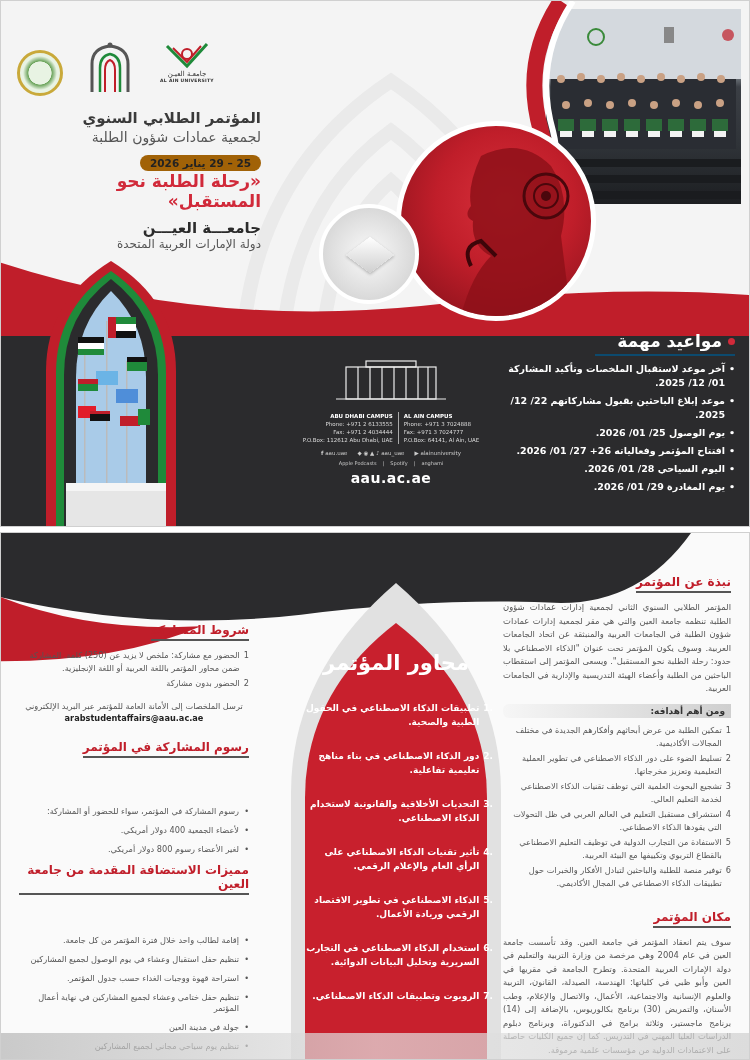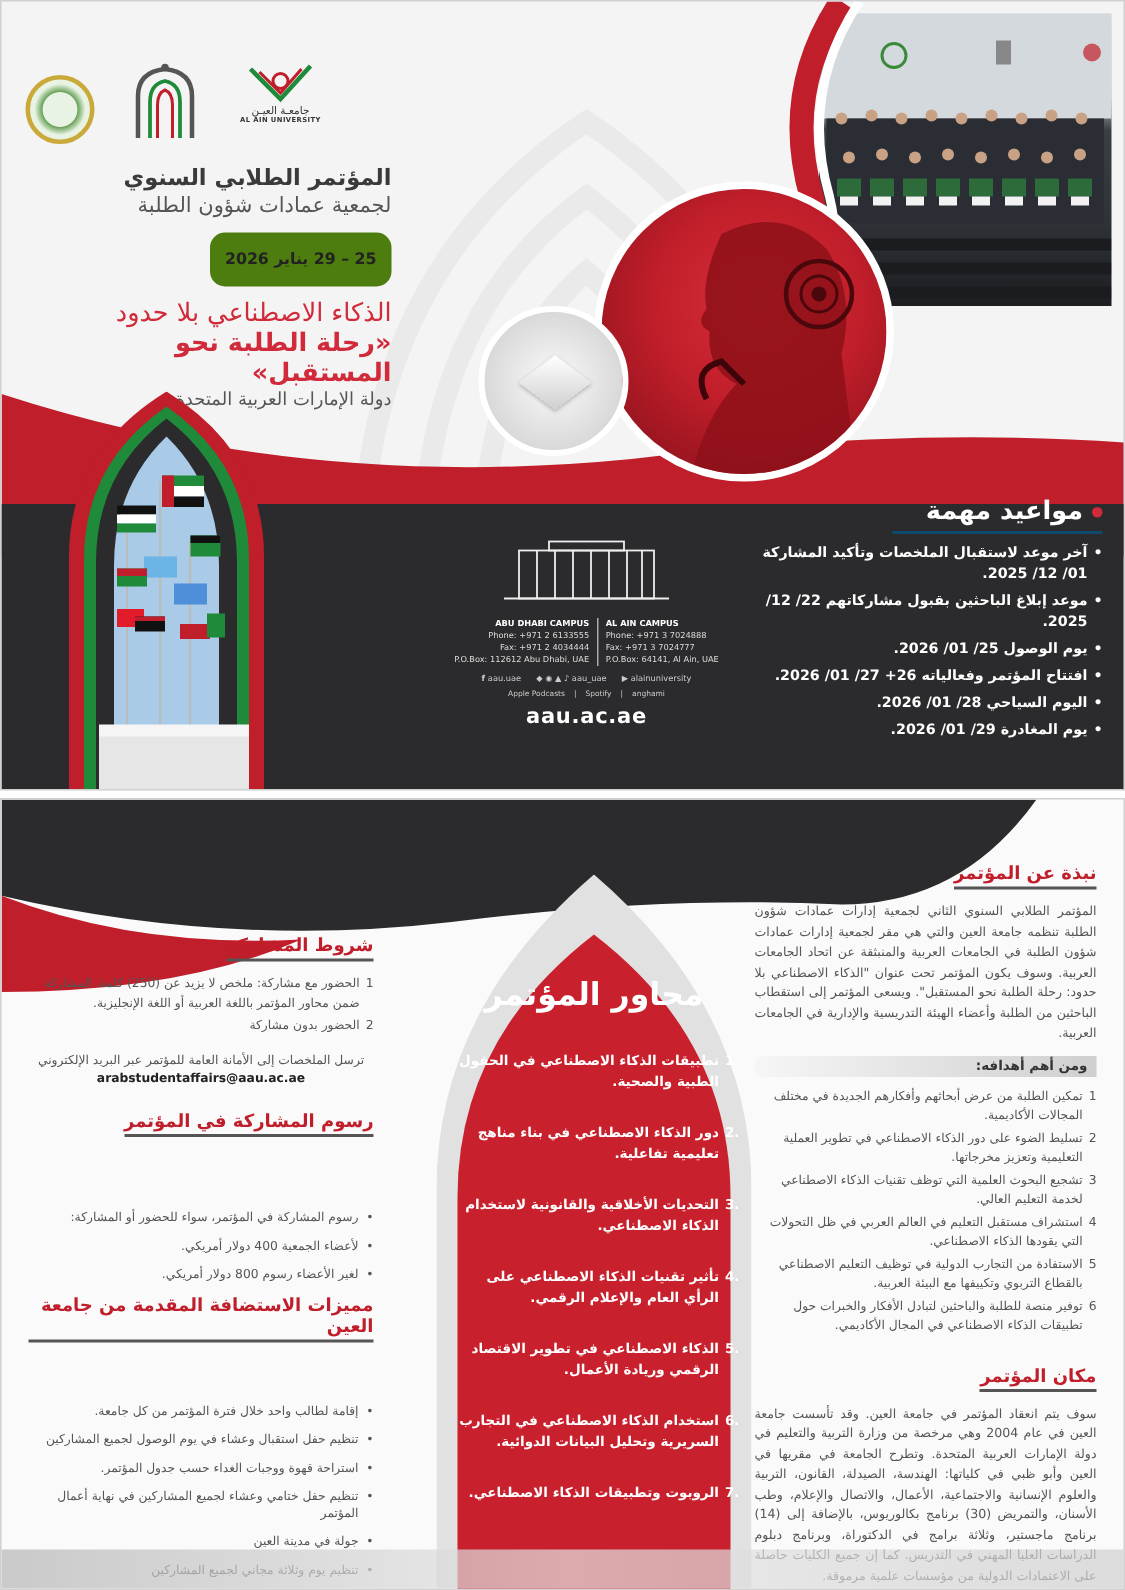--- a/index.html
+++ b/index.html
@@ -17,21 +17,21 @@
     .logos { position: absolute; top: 40px; left: 16px; width: 200px; height: 55px; display: flex; justify-content: space-between; align-items: flex-end; direction: ltr; }
     .logo-circle { width: 46px; height: 46px; border-radius: 50%; border: 3px solid #c9a93a; background: radial-gradient(circle, #e8f3e3 40%, #6aa35a 42%, #e8f3e3 60%); }
     .logo-arch { width: 44px; height: 54px; }
     .logo-aau { width: 60px; height: 54px; display: flex; flex-direction: column; align-items: center; }
     .logo-aau .ar { font-size: 7px; color: #333; direction: rtl; }
     .logo-aau .en { font-size: 4.5px; color: #333; font-weight: bold; letter-spacing: .3px; }
 
     .title-block { position: absolute; top: 108px; left: 20px; width: 240px; text-align: right; }
     .t-main { font-size: 15px; font-weight: bold; color: #3a3a3a; }
     .t-sub { font-size: 14px; color: #555; margin-top: 2px; }
-    .date-pill { display: inline-block; margin-top: 10px; padding: 12px 10px; background: #4d7c0f; border-radius: 10px; font-size: 10.5px; font-weight: bold; color: #222; }
+    .date-pill { display: inline-block; margin-top: 10px; padding: 2px 10px; background: #a16207; border-radius: 10px; font-size: 10.5px; font-weight: bold; color: #222; }
     .t-red1 { font-size: 17px; color: #d12a3a; margin-top: 8px; }
     .t-red2 { font-size: 17px; color: #d12a3a; font-weight: bold; }
     .t-uni { font-size: 15px; font-weight: bold; color: #2b2b2b; margin-top: 8px; }
     .t-country { font-size: 12px; color: #555; }
 
     .arch-wrap { position: absolute; left: 25px; top: 260px; width: 170px; height: 268px; }
     .photo { position: absolute; right: 8px; top: 8px; width: 195px; height: 195px; background: linear-gradient(180deg, #c9d1d8 0%, #b9c2c9 28%, #3b3f45 40%, #2f3338 70%, #1c1e21 100%); border-radius: 0 0 0 0; overflow: hidden; }
 
     .robot-circle { position: absolute; left: 395px; top: 120px; width: 200px; height: 200px; border-radius: 50%; background: radial-gradient(circle at 55% 40%, #d8303b 0%, #c01e2a 45%, #7d0f18 100%); border: 5px solid #fff; overflow: hidden; }
     .chip-circle { position: absolute; left: 318px; top: 203px; width: 100px; height: 100px; border-radius: 50%; background: radial-gradient(circle, #fafafa 0%, #d9d9d9 70%, #b5b5b5 100%); border: 4px solid #fff; }
@@ -112,22 +112,22 @@
       </svg>
       <span class="ar">جامعـة العيـن</span>
       <span class="en">AL AIN UNIVERSITY</span>
     </div>
   </div>
 
   <div class="title-block">
     <div class="t-main">المؤتمر الطلابي السنوي</div>
     <div class="t-sub">لجمعية عمادات شؤون الطلبة</div>
     <div class="date-pill">25 – 29 يناير 2026</div>
-    <div class="t-red1">الذكاء الاصطناعي بلا حدود</div>
     <div class="t-red2">«رحلة الطلبة نحو المستقبل»</div>
+    <div class="t-uni">جامعـــة العيـــن</div>
     <div class="t-country">دولة الإمارات العربية المتحدة</div>
   </div>
 
   <div class="photo">
     <svg width="195" height="195" viewBox="0 0 195 195">
       <rect x="0" y="0" width="195" height="70" fill="#d4d9de"></rect>
       <circle cx="50" cy="28" r="8" fill="none" stroke="#3a8a3a" stroke-width="2"></circle>
       <rect x="118" y="18" width="10" height="16" fill="#888"></rect>
       <circle cx="182" cy="26" r="6" fill="#c01e2a" opacity=".7"></circle>
       <g fill="#2a2d33">
@@ -395,21 +395,21 @@
       <li>لغير الأعضاء رسوم 800 دولار أمريكي.</li>
     </ul>
 
     <div class="sec-title wide">مميزات الاستضافة المقدمة من جامعة العين</div>
     <ul class="bullet-list">
       <li>إقامة لطالب واحد خلال فترة المؤتمر من كل جامعة.</li>
       <li>تنظيم حفل استقبال وعشاء في يوم الوصول لجميع المشاركين</li>
       <li>استراحة قهوة ووجبات الغداء حسب جدول المؤتمر.</li>
       <li>تنظيم حفل ختامي وعشاء لجميع المشاركين في نهاية أعمال المؤتمر</li>
       <li>جولة في مدينة العين</li>
-      <li>تنظيم يوم وثلاثة مجاني لجميع المشاركين</li>
+      <li>تنظيم يوم سياحي مجاني لجميع المشاركين</li>
       <li>الدخول إلى جميع الجلسات العلمية.</li>
       <li>حقيبة المؤتمر ومحتوياتها</li>
       <li>شهادة تقديم بحث (الباحثين).</li>
       <li>شهادة حضور</li>
     </ul>
   </div>
 
   <div class="fade-bottom"></div>
 </div>
 

